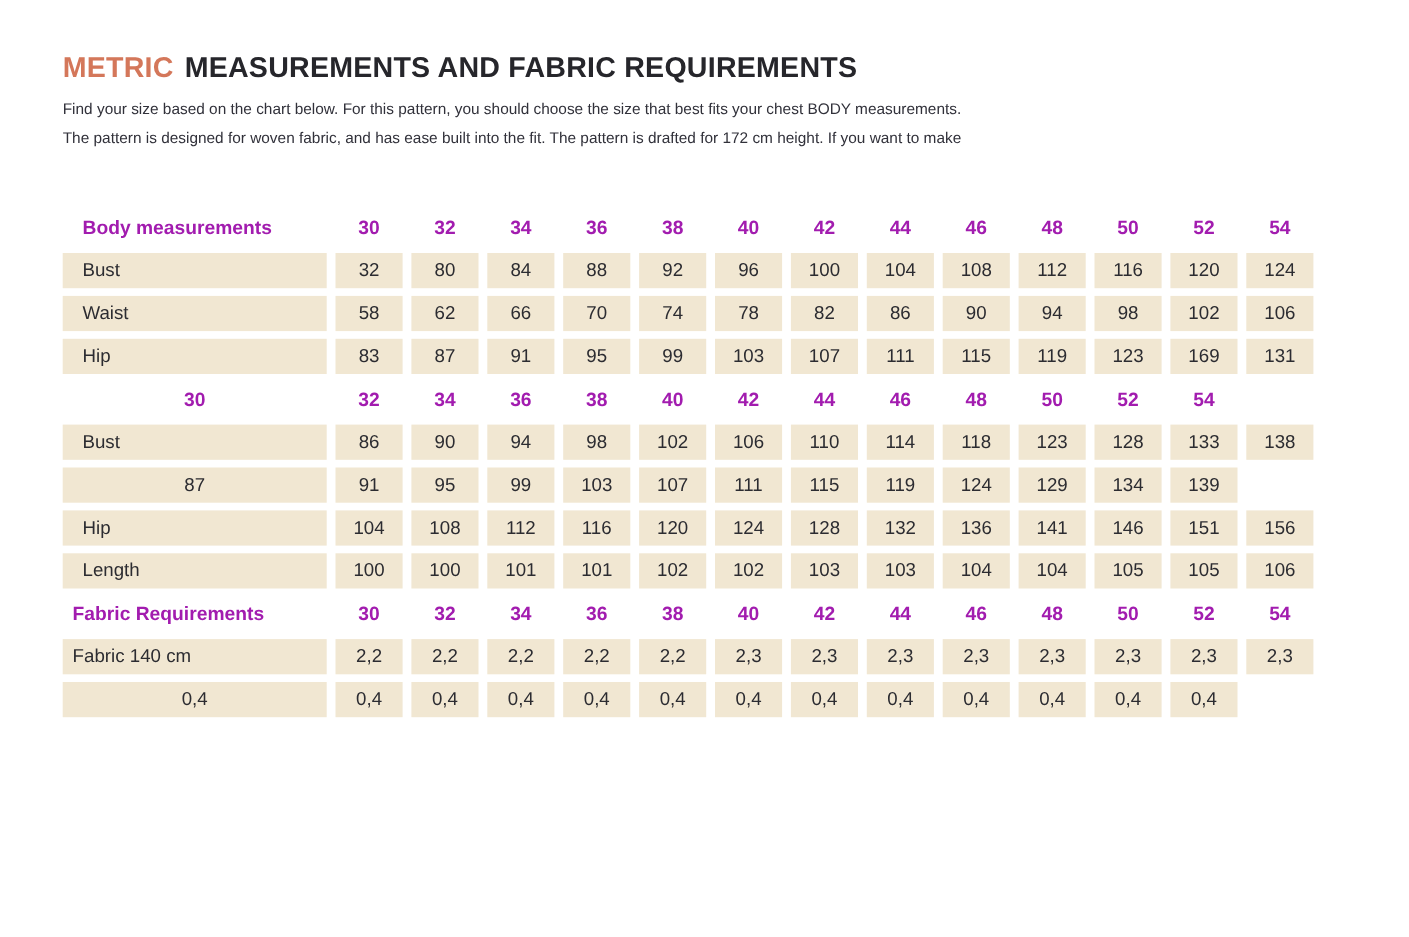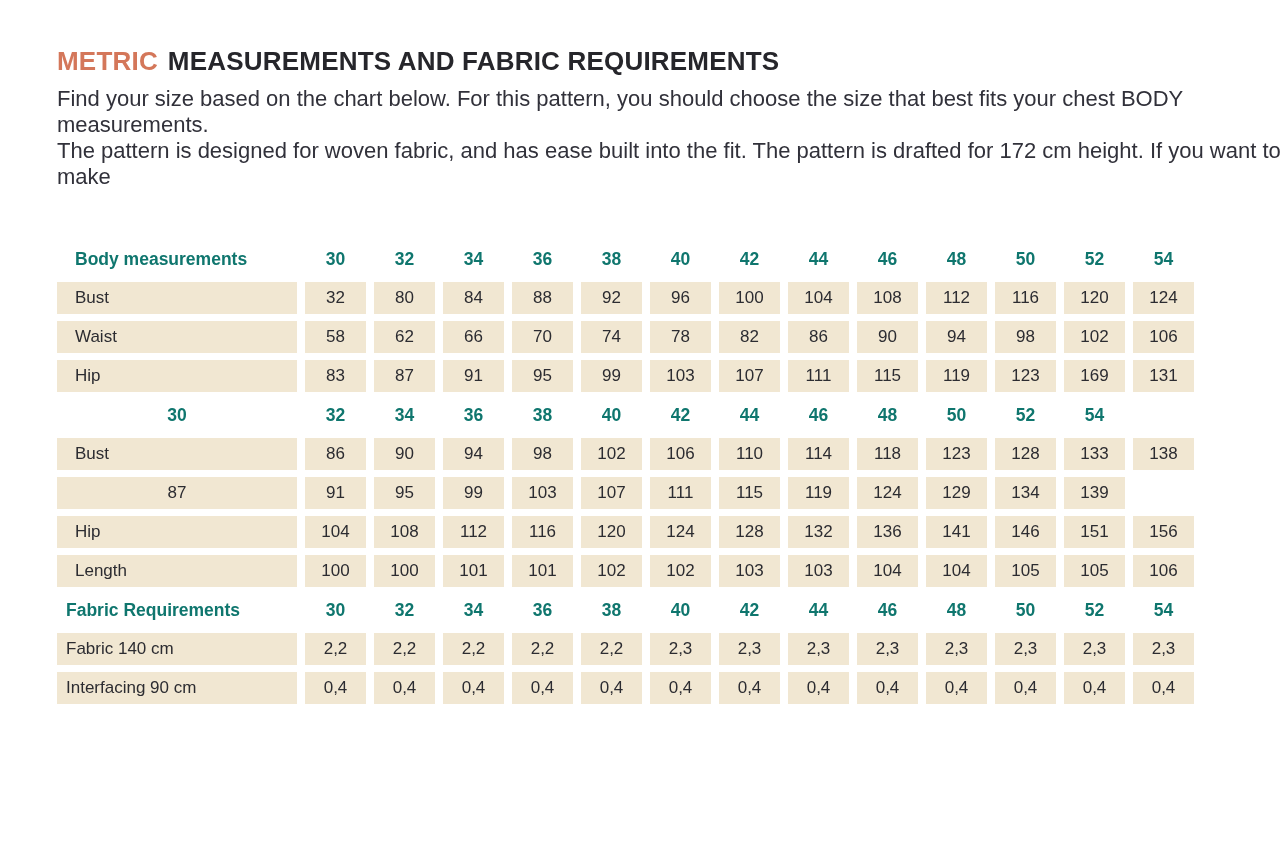--- a/index.html
+++ b/index.html
@@ -25,21 +25,21 @@
     font-weight: bold;
     letter-spacing: 0.2px;
     color: #26262b;
   }
   h1.page-title .accent {
     color: #d4775a;
     margin-right: 10px;
   }
   .intro {
     margin: 0;
-    font-size: 22px;
+    font-size: 14px;
     line-height: 26px;
     color: #31313a;
   }
   .intro .line { display: block; }
 
   .size-table {
     margin-top: 53px;
     width: 1137px;
   }
   .trow {
@@ -58,21 +58,21 @@
     justify-content: flex-start;
     padding-left: 18px;
     white-space: pre;
   }
   .size-cell, .value-cell {
     justify-content: center;
   }
   .header-row .cell {
     font-weight: bold;
     font-size: 17.5px;
-    color: #0f766e;
+    color: #a21caf;
   }
   .beige { background: #f1e7d2; }
   
   .section-2 .label-cell { padding-left: 9px; }
 </style>
 </head>
 <body>
 
 <div class="page">
   <h1 class="page-title">
@@ -252,21 +252,20 @@
         <div class="cell value-cell beige">2,3</div>
         <div class="cell value-cell beige">2,3</div>
         <div class="cell value-cell beige">2,3</div>
         <div class="cell value-cell beige">2,3</div>
         <div class="cell value-cell beige">2,3</div>
         <div class="cell value-cell beige">2,3</div>
         <div class="cell value-cell beige">2,3</div>
         <div class="cell value-cell beige">2,3</div>
       </div>
       <div class="trow data-row section-2">
-        <div class="cell label-cell beige">Interfacing 90 cm</div>
         <div class="cell value-cell beige">0,4</div>
         <div class="cell value-cell beige">0,4</div>
         <div class="cell value-cell beige">0,4</div>
         <div class="cell value-cell beige">0,4</div>
         <div class="cell value-cell beige">0,4</div>
         <div class="cell value-cell beige">0,4</div>
         <div class="cell value-cell beige">0,4</div>
         <div class="cell value-cell beige">0,4</div>
         <div class="cell value-cell beige">0,4</div>
         <div class="cell value-cell beige">0,4</div>

